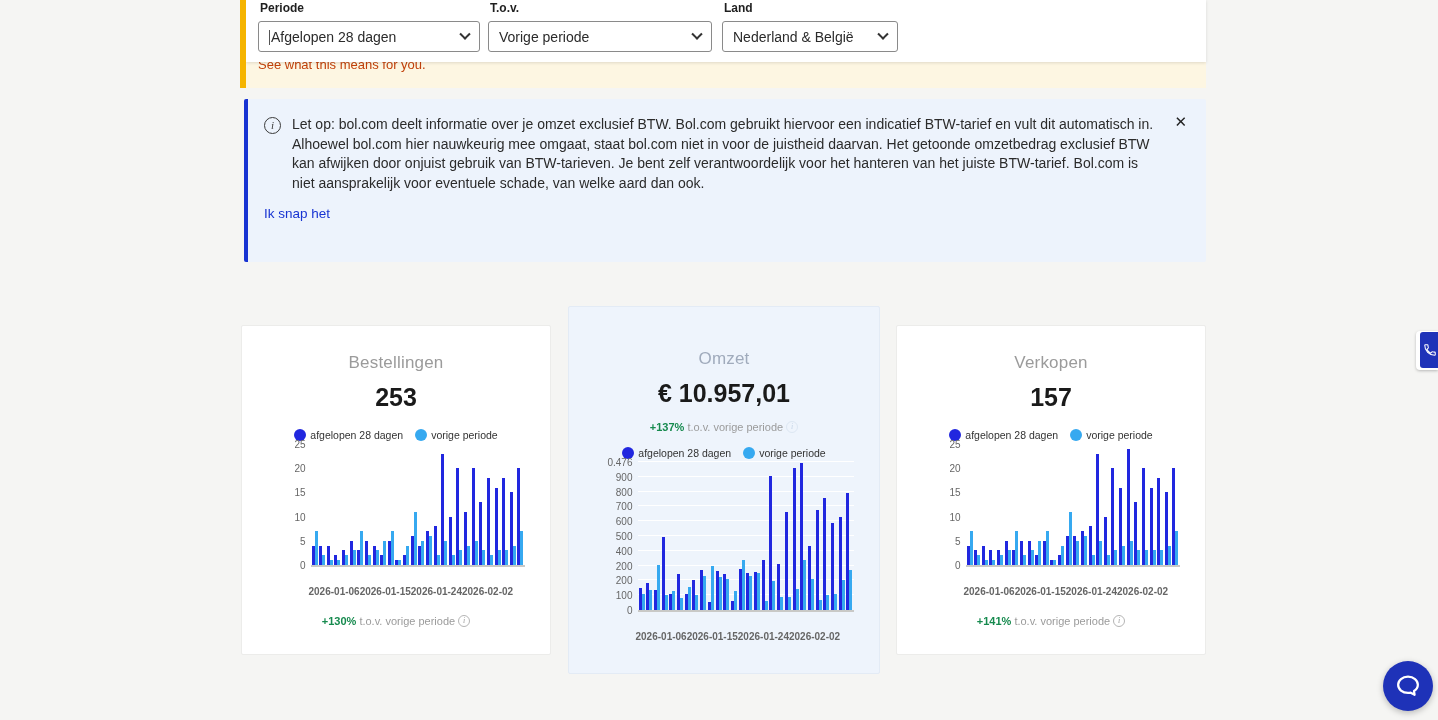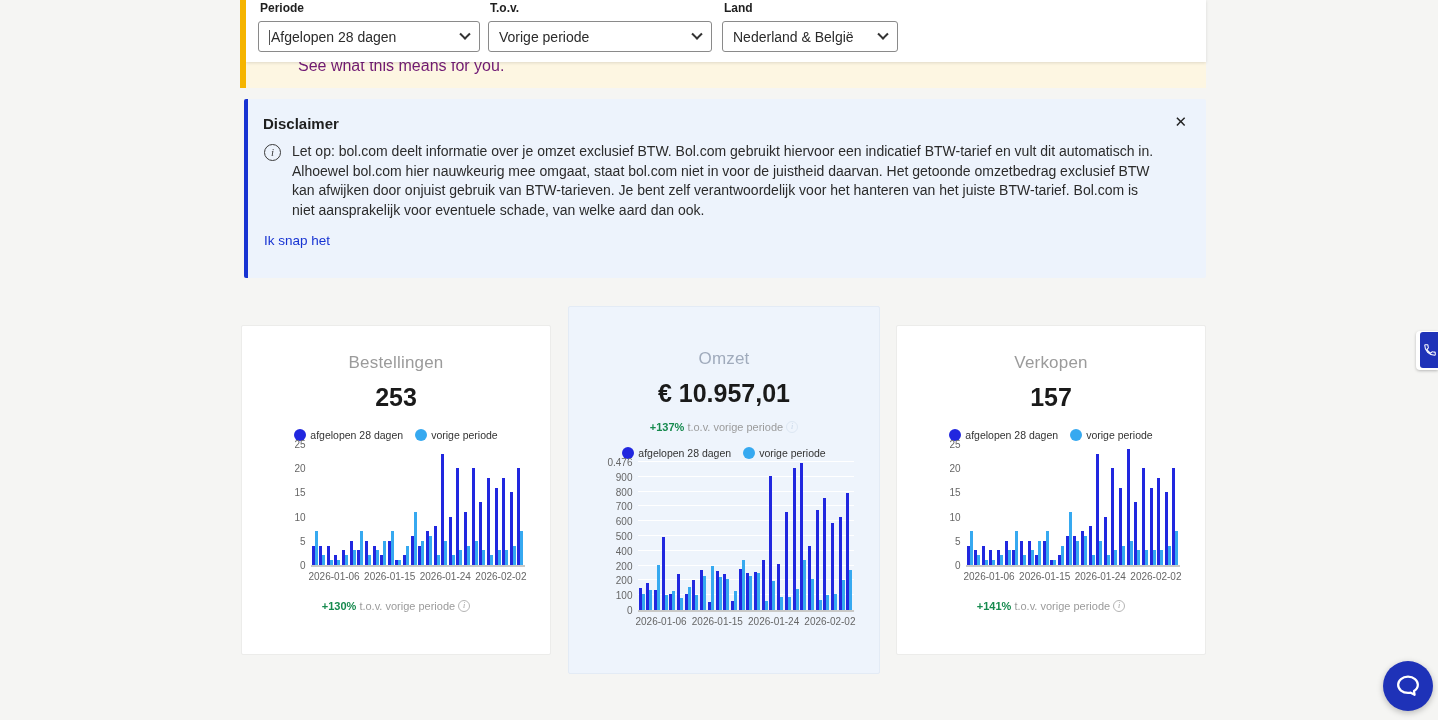--- a/index.html
+++ b/index.html
@@ -3,21 +3,21 @@
 <meta charset="utf-8">
 <style>
   * { margin:0; padding:0; box-sizing:border-box; }
   html,body { width:1438px; height:720px; overflow:hidden; background:#f5f5f3;
               font-family:"Liberation Sans", sans-serif; }
 
   
   .banner { position:absolute; left:240px; top:0; width:966px; height:88px; }
   .banner-bar { position:absolute; left:0; top:0; width:6px; height:88px; background:#f5b400; z-index:3; }
   .banner-yellow { position:absolute; left:6px; top:0; right:0; height:88px; background:#fdf6e2; }
-  .banner-link { position:absolute; left:18px; top:57px; font-size:16px; color:#701a75; text-decoration:none; z-index:1; cursor:pointer;margin-left:40px; }
+  .banner-link { position:absolute; left:18px; top:57px; font-size:13px; color:#c2410c; text-decoration:none; z-index:1; cursor:pointer; }
   .filter-panel { position:absolute; left:6px; top:0; right:0; height:62px; background:#ffffff;
                   box-shadow:0 1px 3px rgba(0,0,0,.12); z-index:2; }
   .filter-group { position:absolute; top:0; }
   .filter-group.g1 { left:12px; }
   .filter-group.g2 { left:242px; }
   .filter-group.g3 { left:476px; }
   .filter-label { font-size:12px; font-weight:700; color:#1f1f1f; margin:1px 0 6px 2px; }
   .dropdown { height:31px; background:#fff; border:1px solid #8a8a8a; border-radius:3px;
               display:flex; align-items:center; padding:0 10px; font-size:14px; color:#2b2b2b; cursor:pointer; }
   .dropdown.w1 { width:222px; } .dropdown.w2 { width:224px; } .dropdown.w3 { width:176px; }
@@ -68,21 +68,21 @@
   .chart-inner { display:flex; }
   .y-axis { position:relative; width:40px; margin-right:5px; }
   .ytick { position:absolute; right:0; font-size:10px; color:#666; line-height:10px; white-space:nowrap; }
   .plot-wrap { }
   .plot { position:relative; border-bottom:2px solid #c9c9c7; display:flex; align-items:flex-end;
           justify-content:space-between; padding:0 1px; }
   .plot.w214 { width:214px; } .plot.w216 { width:216px; }
   .bar-pair { display:flex; align-items:flex-end; gap:0px; position:relative; z-index:1; }
   .bar { width:3px; }
   .gridline { position:absolute; left:0; right:0; height:1px; background:rgba(255,255,255,.95); z-index:0; }
-  .x-axis { display:flex; justify-content:space-between; margin-top:4px; font-size:10px; color:#666; }
+  .x-axis { display:flex; justify-content:flex-start; margin-top:19px; font-size:10px; color:#666;font-weight:bold; }
   .x-axis.w214 { width:218px; margin-left:-2px; } .x-axis.w216 { width:220px; margin-left:-2px; }
 
   
   .phone-tab { position:absolute; right:0; top:331px; width:22px; height:39px; background:#fff;
                border-radius:4px 0 0 4px; box-shadow:0 1px 3px rgba(0,0,0,.25); padding:1px 0 0 4px; cursor:pointer; }
   .phone-tab-inner { width:18px; height:36px; background:#1e32b8; border-radius:3px 0 0 3px;
                      display:flex; align-items:center; justify-content:flex-start; padding-left:3px; }
   .chat-btn { position:absolute; left:1383px; top:661px; width:50px; height:50px; border-radius:50%;
               background:#1e32b8; display:flex; align-items:center; justify-content:center;
               box-shadow:0 2px 6px rgba(0,0,0,.25); cursor:pointer; }
@@ -114,21 +114,20 @@
       <div class="dropdown w3">
         <span class="dd-value">Nederland &amp; België</span>
         <span class="chevron"></span>
       </div>
     </div>
   </div>
 </div>
 
 <div class="disclaimer">
   <span class="disc-close">✕</span>
-  <div class="disc-title">Disclaimer</div>
   <div class="disc-row">
     <span class="info-circle-lg">i</span>
     <div class="disc-text">Let op: bol.com deelt informatie over je omzet exclusief BTW. Bol.com gebruikt hiervoor een indicatief BTW-tarief en vult dit automatisch in. Alhoewel bol.com hier nauwkeurig mee omgaat, staat bol.com niet in voor de juistheid daarvan. Het getoonde omzetbedrag exclusief BTW kan afwijken door onjuist gebruik van BTW-tarieven. Je bent zelf verantwoordelijk voor het hanteren van het juiste BTW-tarief. Bol.com is niet aansprakelijk voor eventuele schade, van welke aard dan ook.</div>
   </div>
   <a class="disc-link">Ik snap het</a>
 </div>
 
 <div class="card c1">
   <div class="card-title">Bestellingen</div>
   <div class="card-value">253</div>

